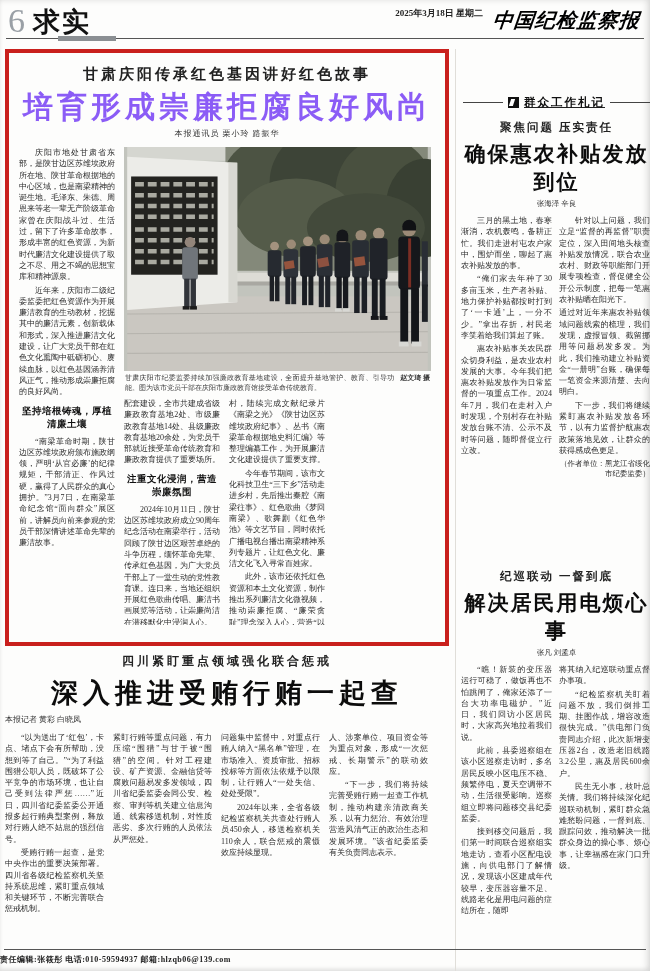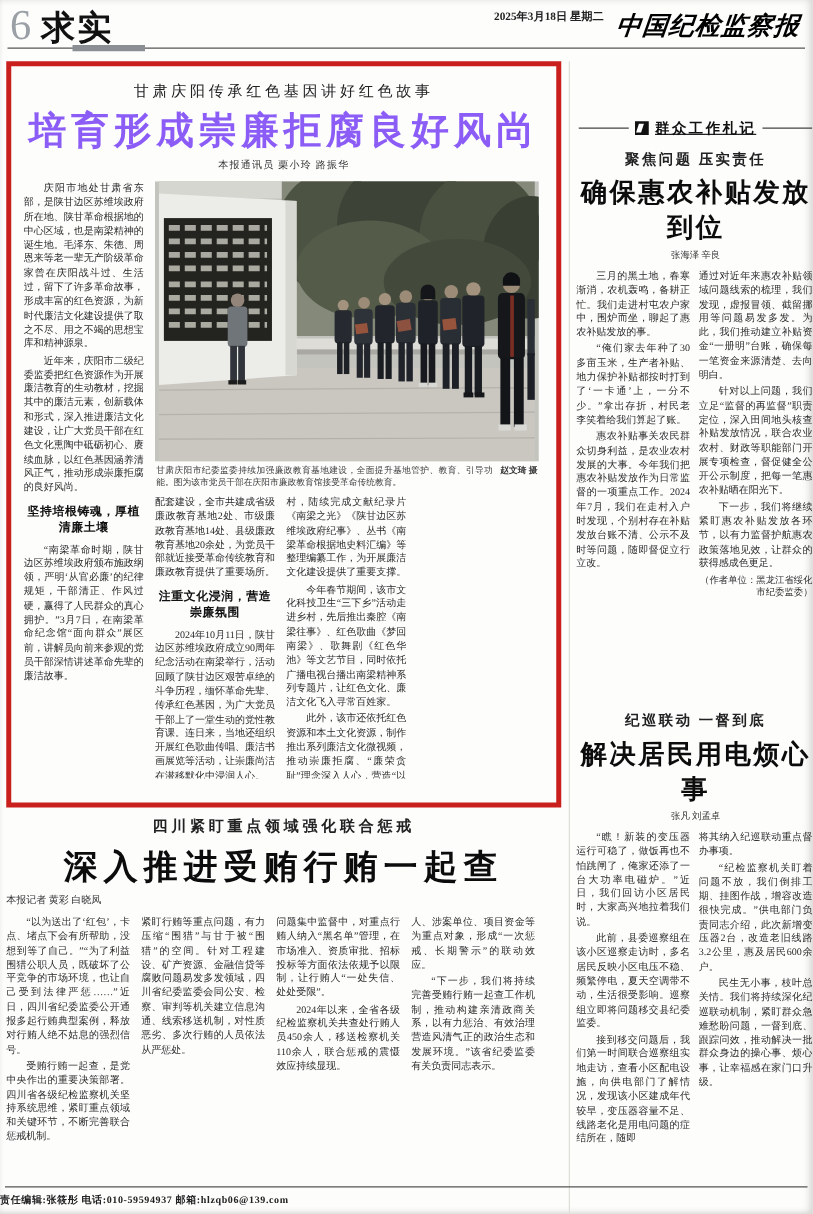--- a/index.html
+++ b/index.html
@@ -15,21 +15,21 @@
   .date{font-size:9px;font-weight:700;color:#222;}
   .brand{font-size:20px;font-weight:900;font-style:italic;transform:skewX(-6deg);letter-spacing:1px;color:#000;}
   .hdr-rule{position:relative;height:6px;margin:0 6px 0 6px;border-top:1px solid #555;}
   .hdr-tick{position:absolute;left:52px;top:-3px;width:58px;height:5px;background:#8b8f93;}
   
   .content{display:flex;gap:6px;padding:4px 4px 0 5px;}
   .main-col{width:444px;flex:none;}
   .sidebar{width:191px;flex:none;border-left:1px solid #e0ded9;padding-left:5px;}
   
   .red-box{border:4px solid #c9201d;height:597px;box-sizing:border-box;padding:8px 10px 6px 10px;overflow:hidden;}
-  .kicker{ text-align:center;font-size:12px;font-weight:400;letter-spacing:3px;margin-top:4px;}
+  .kicker{ text-align:center;font-size:15px;font-weight:700;letter-spacing:3px;margin-top:4px;}
   .main-headline{text-align:center;font-size:30px;font-weight:900;letter-spacing:4px;margin:6px 0 4px 0;line-height:34px;color:#8b5cf6;}
   .byline{text-align:center;font-size:8px;color:#333;letter-spacing:1px;margin-bottom:8px;}
   .art-body{display:flex;gap:9px;height:478px;overflow:hidden;}
   .ncol{width:96px;flex:none;overflow:hidden;}
   .rwrap{width:307px;flex:none;display:flex;flex-direction:column;}
   figure{margin:0;}
   .photo-svg{display:block;width:307px;height:224px;background:#c2c4bd;}
   figcaption{font-size:7px;line-height:9.5px;color:#3a3a3a;text-align:justify;margin:3px 1px 5px 1px;}
   .credit{float:right;font-weight:700;padding-left:6px;}
   .threecols{display:flex;gap:9px;height:236px;overflow:hidden;}
@@ -271,22 +271,22 @@
         <div class="s-kicker">聚焦问题 压实责任</div>
         <h2 class="s-headline">确保惠农补贴发放到位</h2>
         <div class="s-byline">张海泽 辛良</div>
         <div class="s-cols a1 bodytext">
           <div class="s-col">
             <p>三月的黑土地，春寒渐消，农机轰鸣，备耕正忙。我们走进村屯农户家中，围炉而坐，聊起了惠农补贴发放的事。</p>
             <p>“俺们家去年种了30多亩玉米，生产者补贴、地力保护补贴都按时打到了‘一卡通’上，一分不少。”拿出存折，村民老李笑着给我们算起了账。</p>
             <p>惠农补贴事关农民群众切身利益，是农业农村发展的大事。今年我们把惠农补贴发放作为日常监督的一项重点工作。2024年7月，我们在走村入户时发现，个别村存在补贴发放台账不清、公示不及时等问题，随即督促立行立改。</p>
           </div>
           <div class="s-col">
+            <p>针对以上问题，我们立足“监督的再监督”职责定位，深入田间地头核查补贴发放情况，联合农业农村、财政等职能部门开展专项检查，督促健全公开公示制度，把每一笔惠农补贴晒在阳光下。</p>
             <p style="text-indent:0">通过对近年来惠农补贴领域问题线索的梳理，我们发现，虚报冒领、截留挪用等问题易发多发。为此，我们推动建立补贴资金“一册明”台账，确保每一笔资金来源清楚、去向明白。</p>
-            <p>针对以上问题，我们立足“监督的再监督”职责定位，深入田间地头核查补贴发放情况，联合农业农村、财政等职能部门开展专项检查，督促健全公开公示制度，把每一笔惠农补贴晒在阳光下。</p>
             <p>下一步，我们将继续紧盯惠农补贴发放各环节，以有力监督护航惠农政策落地见效，让群众的获得感成色更足。</p>
             <div class="attrib">（作者单位：黑龙江省绥化市纪委监委）</div>
           </div>
         </div>
       </section>
 
       <section class="sb-art2">
         <div class="s-kicker">纪巡联动 一督到底</div>
         <h2 class="s-headline">解决居民用电烦心事</h2>
         <div class="s-byline">张凡 刘孟卓</div>

